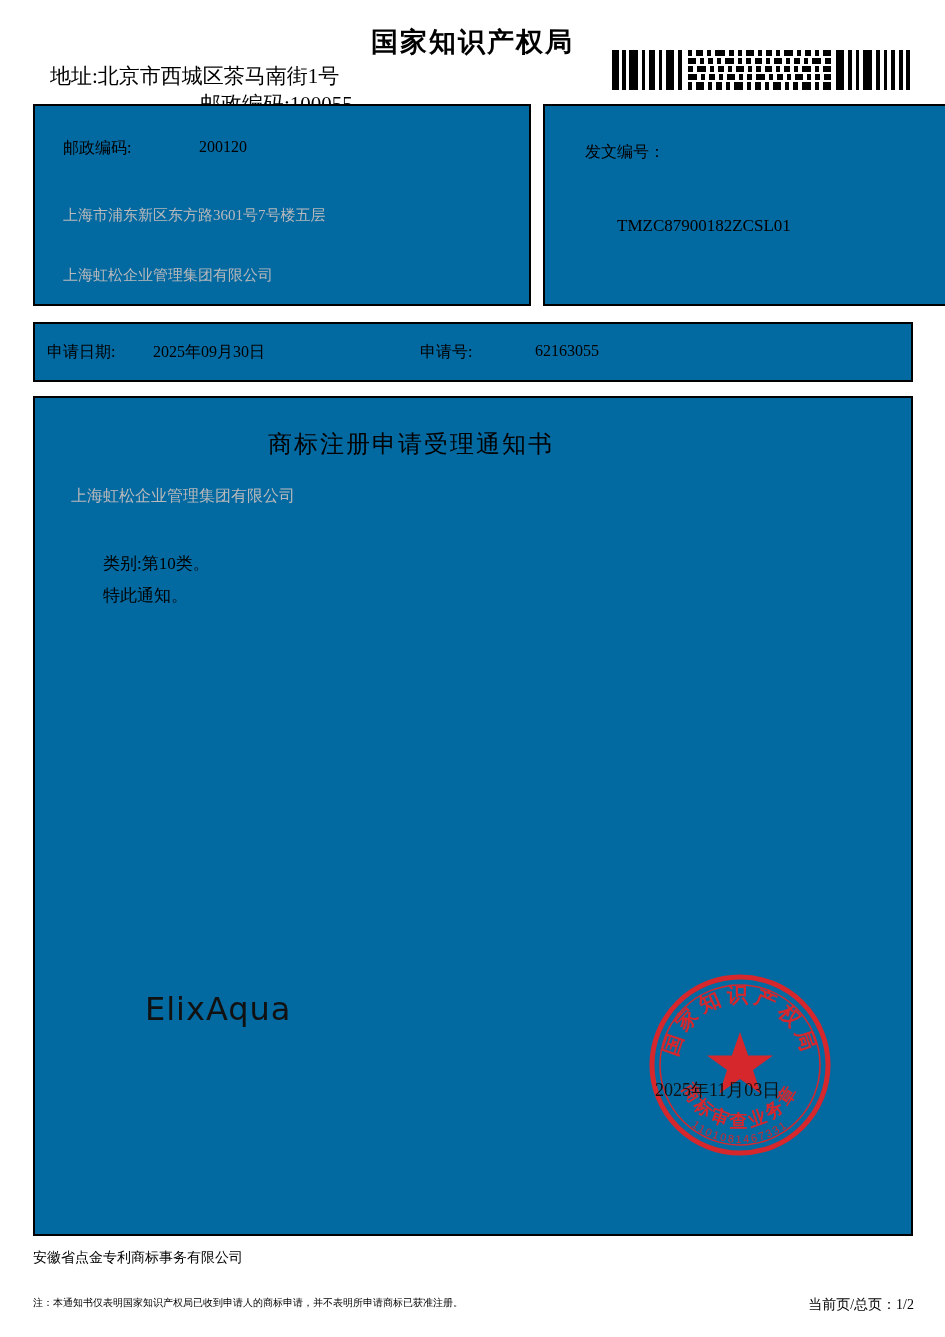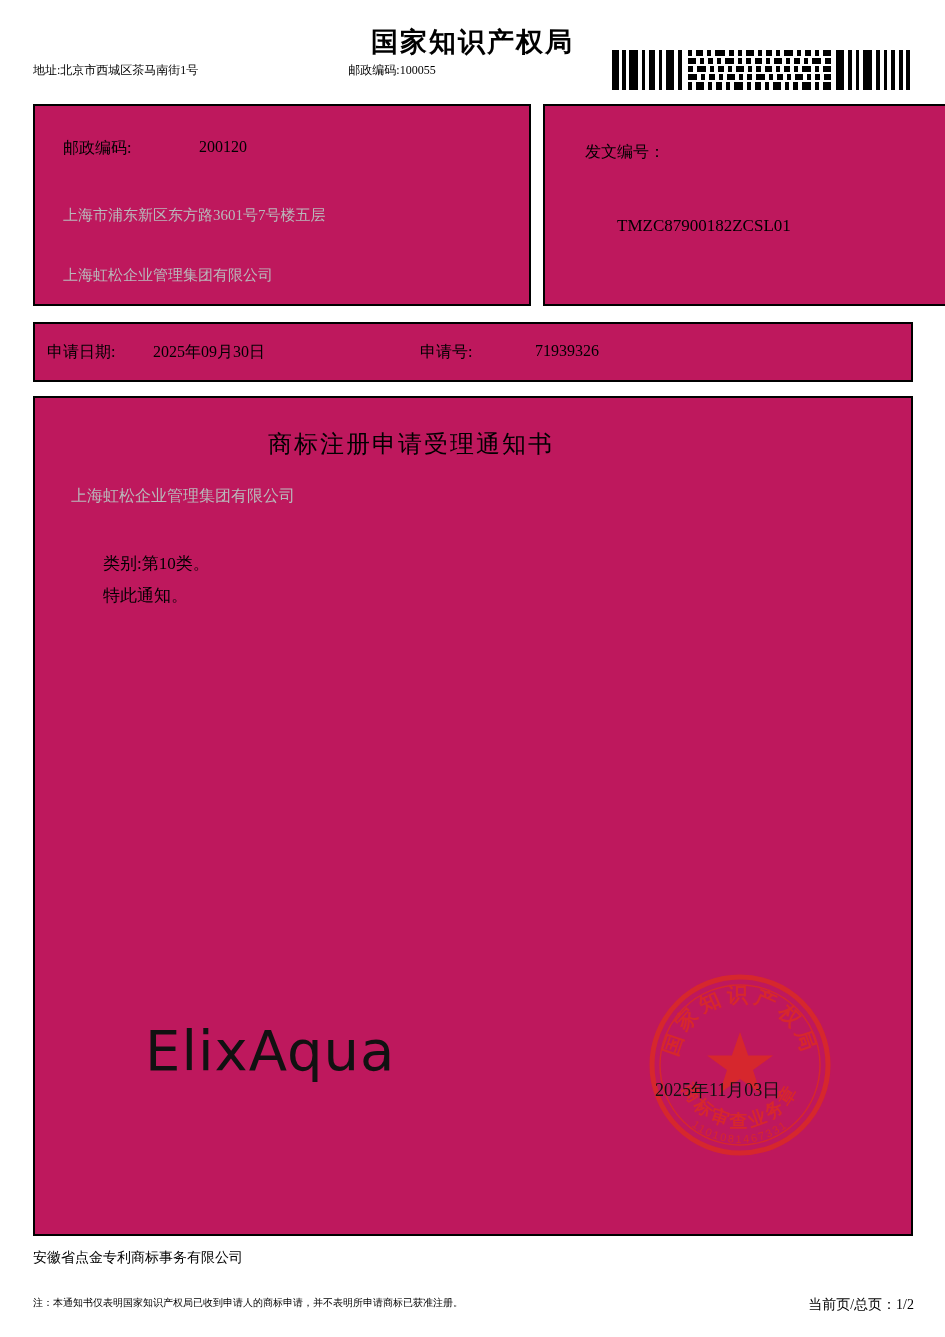--- a/index.html
+++ b/index.html
@@ -31,24 +31,25 @@
     width: 945px;
     text-align: center;
     font-size: 27px;
     font-weight: bold;
     letter-spacing: 2px;
     font-family: "Liberation Serif", serif;
   }
   .addr-row {
     position: absolute;
     top: 62px;
-    left: 33px;
+    left: 50px;
     width: 560px;
-    font-size: 12px;
+    font-size: 21px;
     display: flex;
+    flex-direction: column;
   }
   .addr-text { white-space: nowrap; }
   .postcode-text {
     margin-left: 150px;
     white-space: nowrap;
   }
   .barcode {
     position: absolute;
     top: 50px;
     left: 612px;
@@ -56,21 +57,21 @@
     height: 40px;
     display: flex;
     align-items: stretch;
   }
 
   
   .box {
     position: absolute;
     border: 2px solid #000;
     box-sizing: border-box;
-    background: #be185d;
+    background: #0369a1;
   }
   #box-address {
     left: 33px;
     top: 104px;
     width: 498px;
     height: 202px;
   }
   #box-docnum {
     left: 543px;
     top: 104px;
@@ -129,22 +130,22 @@
     white-space: nowrap;
   }
   #applicant-line { left: 36px; top: 82px; font-size: 16px; }
   #para-1 { left: 68px; top: 118px; }
   #para-2 { left: 68px; top: 150px; }
   #para-3 { left: 68px; top: 182px; }
 
   .trademark-img {
     position: absolute;
     left: 110px;
-    top: 620px;
-    font-size: 56px;
+    top: 592px;
+    font-size: 32px;
     font-family: "DejaVu Sans", sans-serif;
     letter-spacing: 1px;
     color: #111;
     font-weight: 500;
   }
 
   
   .seal {
     position: absolute;
     left: 610px;
@@ -309,21 +310,21 @@
 
   <div class="box" id="box-docnum">
     <div class="field-line" id="doc-label">发文编号：</div>
     <div class="field-line" id="doc-value">TMZC87900182ZCSL01</div>
   </div>
 
   <div class="box" id="box-dates">
     <div class="field-line" id="apply-date-label">申请日期:</div>
     <div class="field-line" id="apply-date-value">2025年09月30日</div>
     <div class="field-line" id="apply-no-label">申请号:</div>
-    <div class="field-line" id="apply-no-value">71939326</div>
+    <div class="field-line" id="apply-no-value">62163055</div>
   </div>
 
   <div class="box" id="box-main">
     <div class="main-title">商标注册申请受理通知书</div>
     <div class="body-para faded" id="applicant-line">上海虹松企业管理集团有限公司</div>
     <div class="body-para" id="para-2">类别:第10类。</div>
     <div class="body-para" id="para-3">特此通知。</div>
 
     <div class="trademark-img">ElixAqua</div>
 

